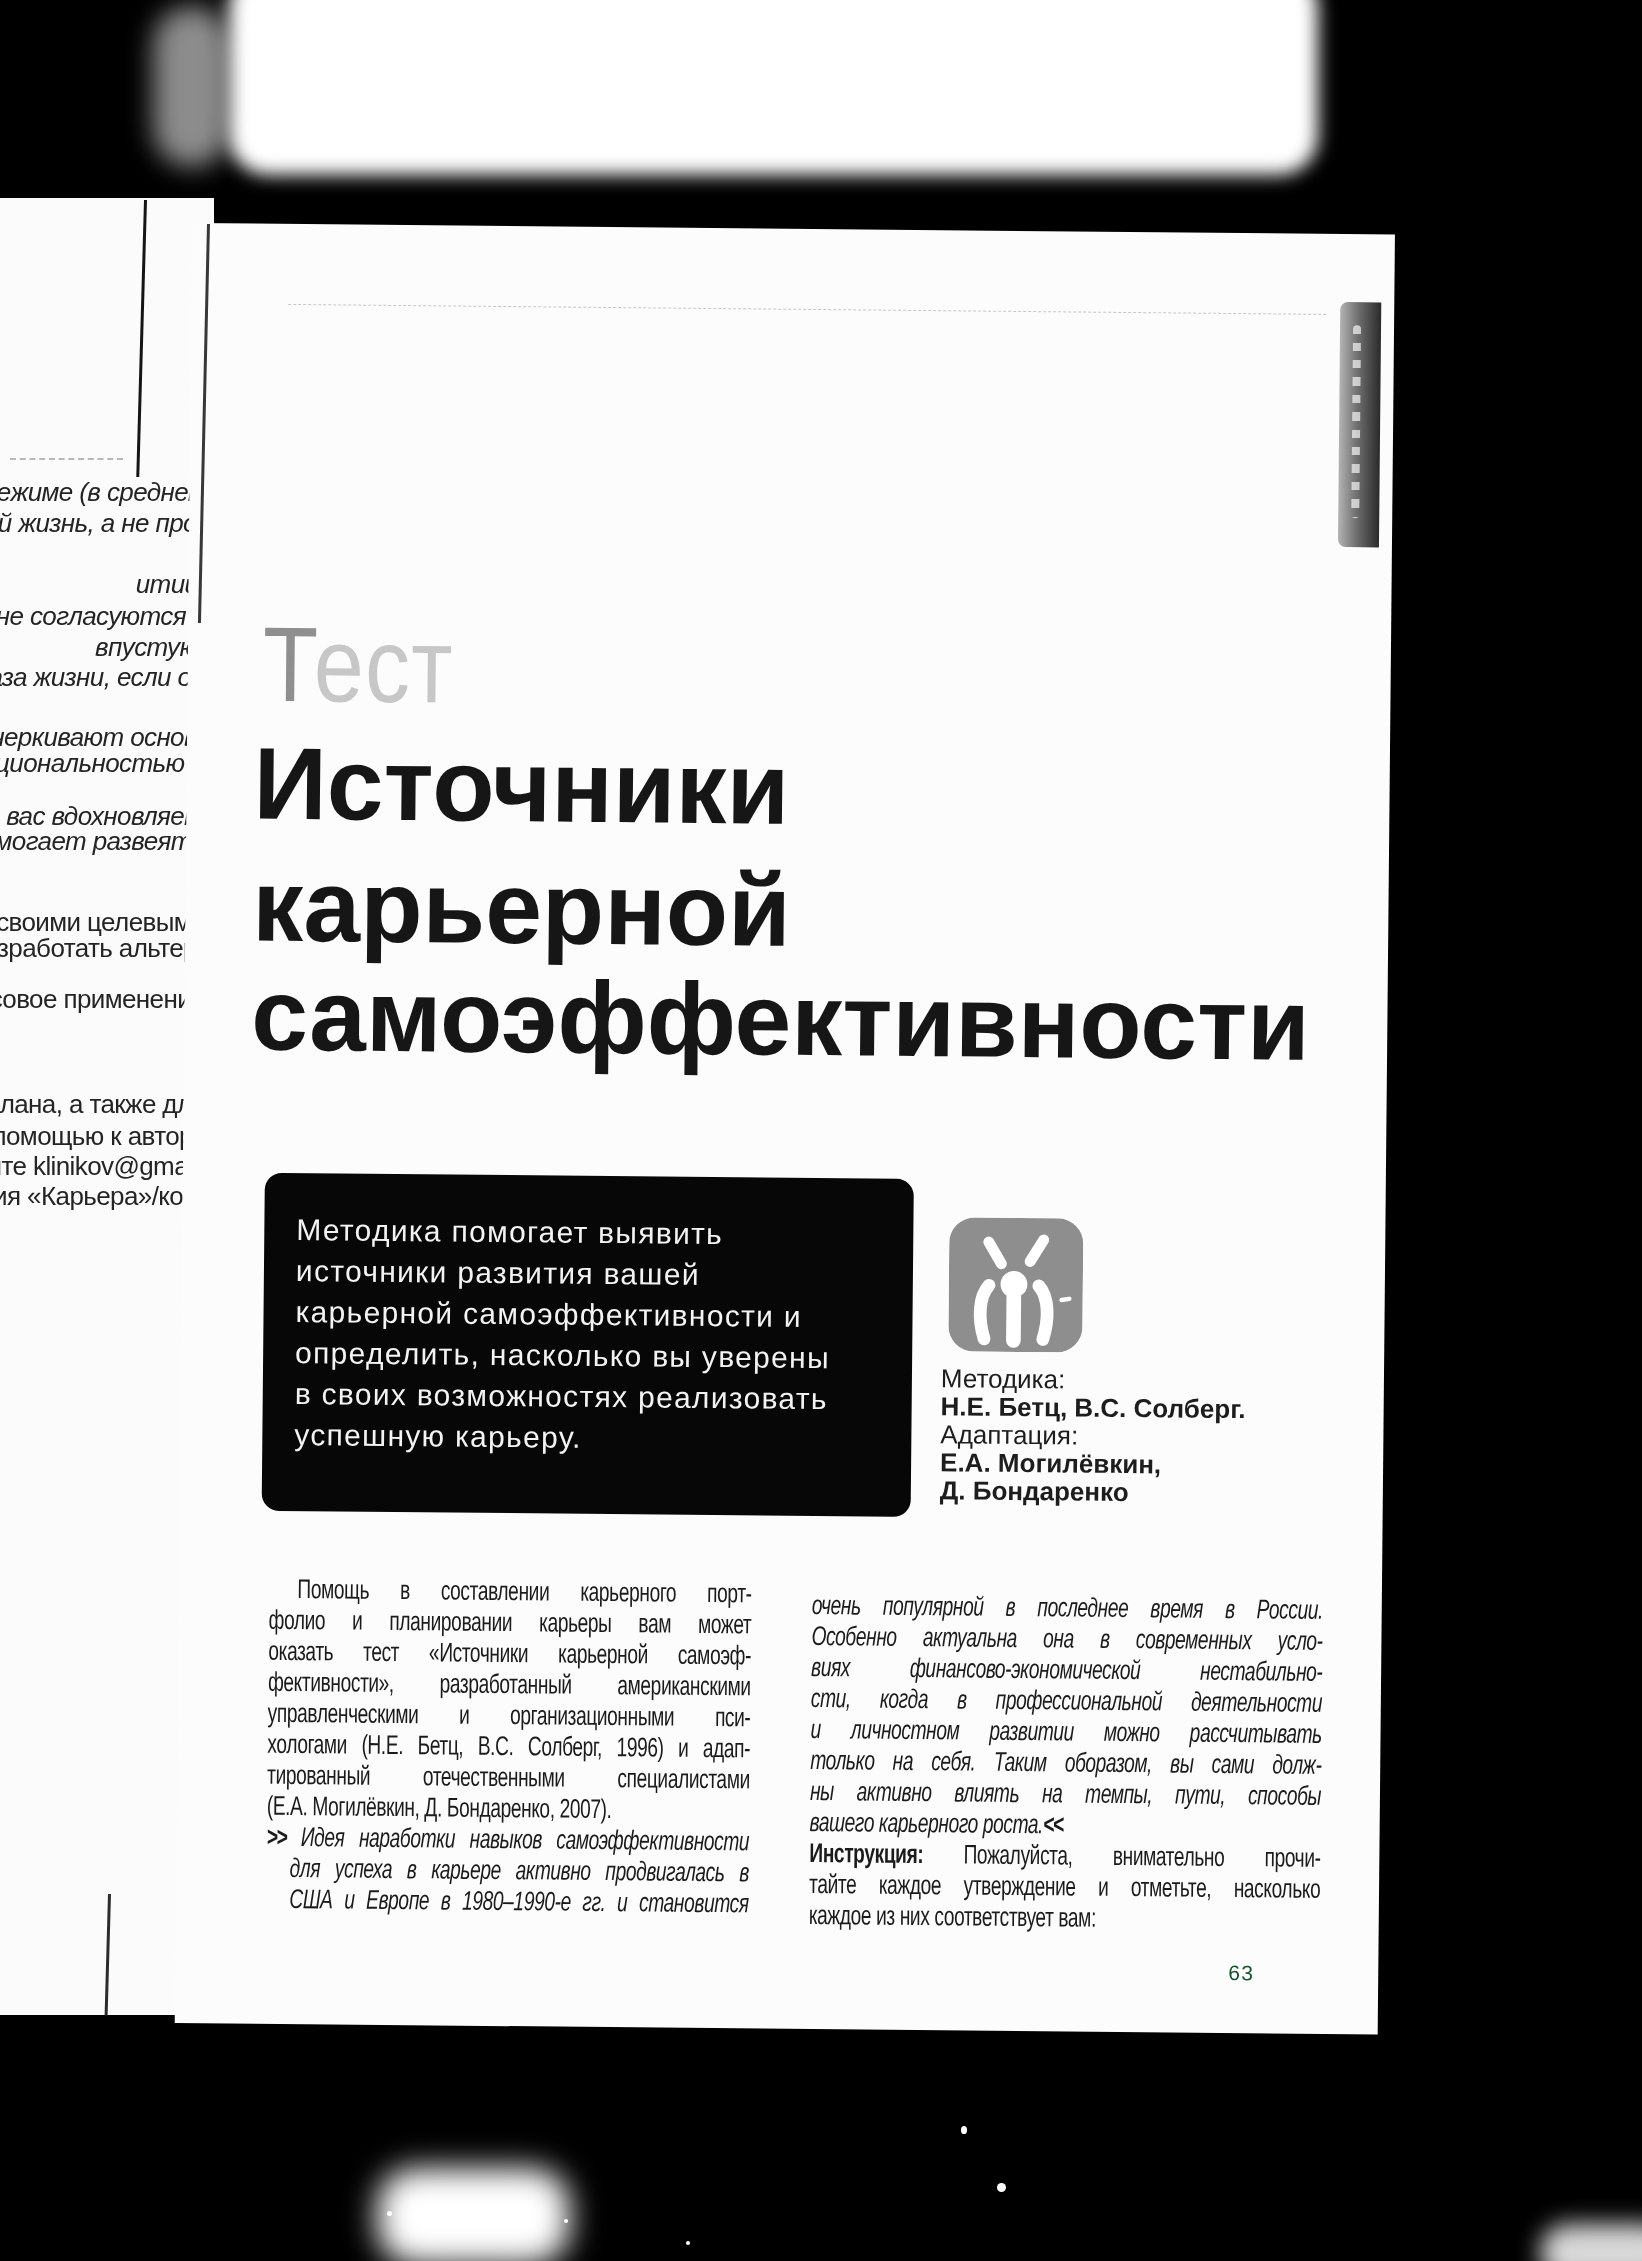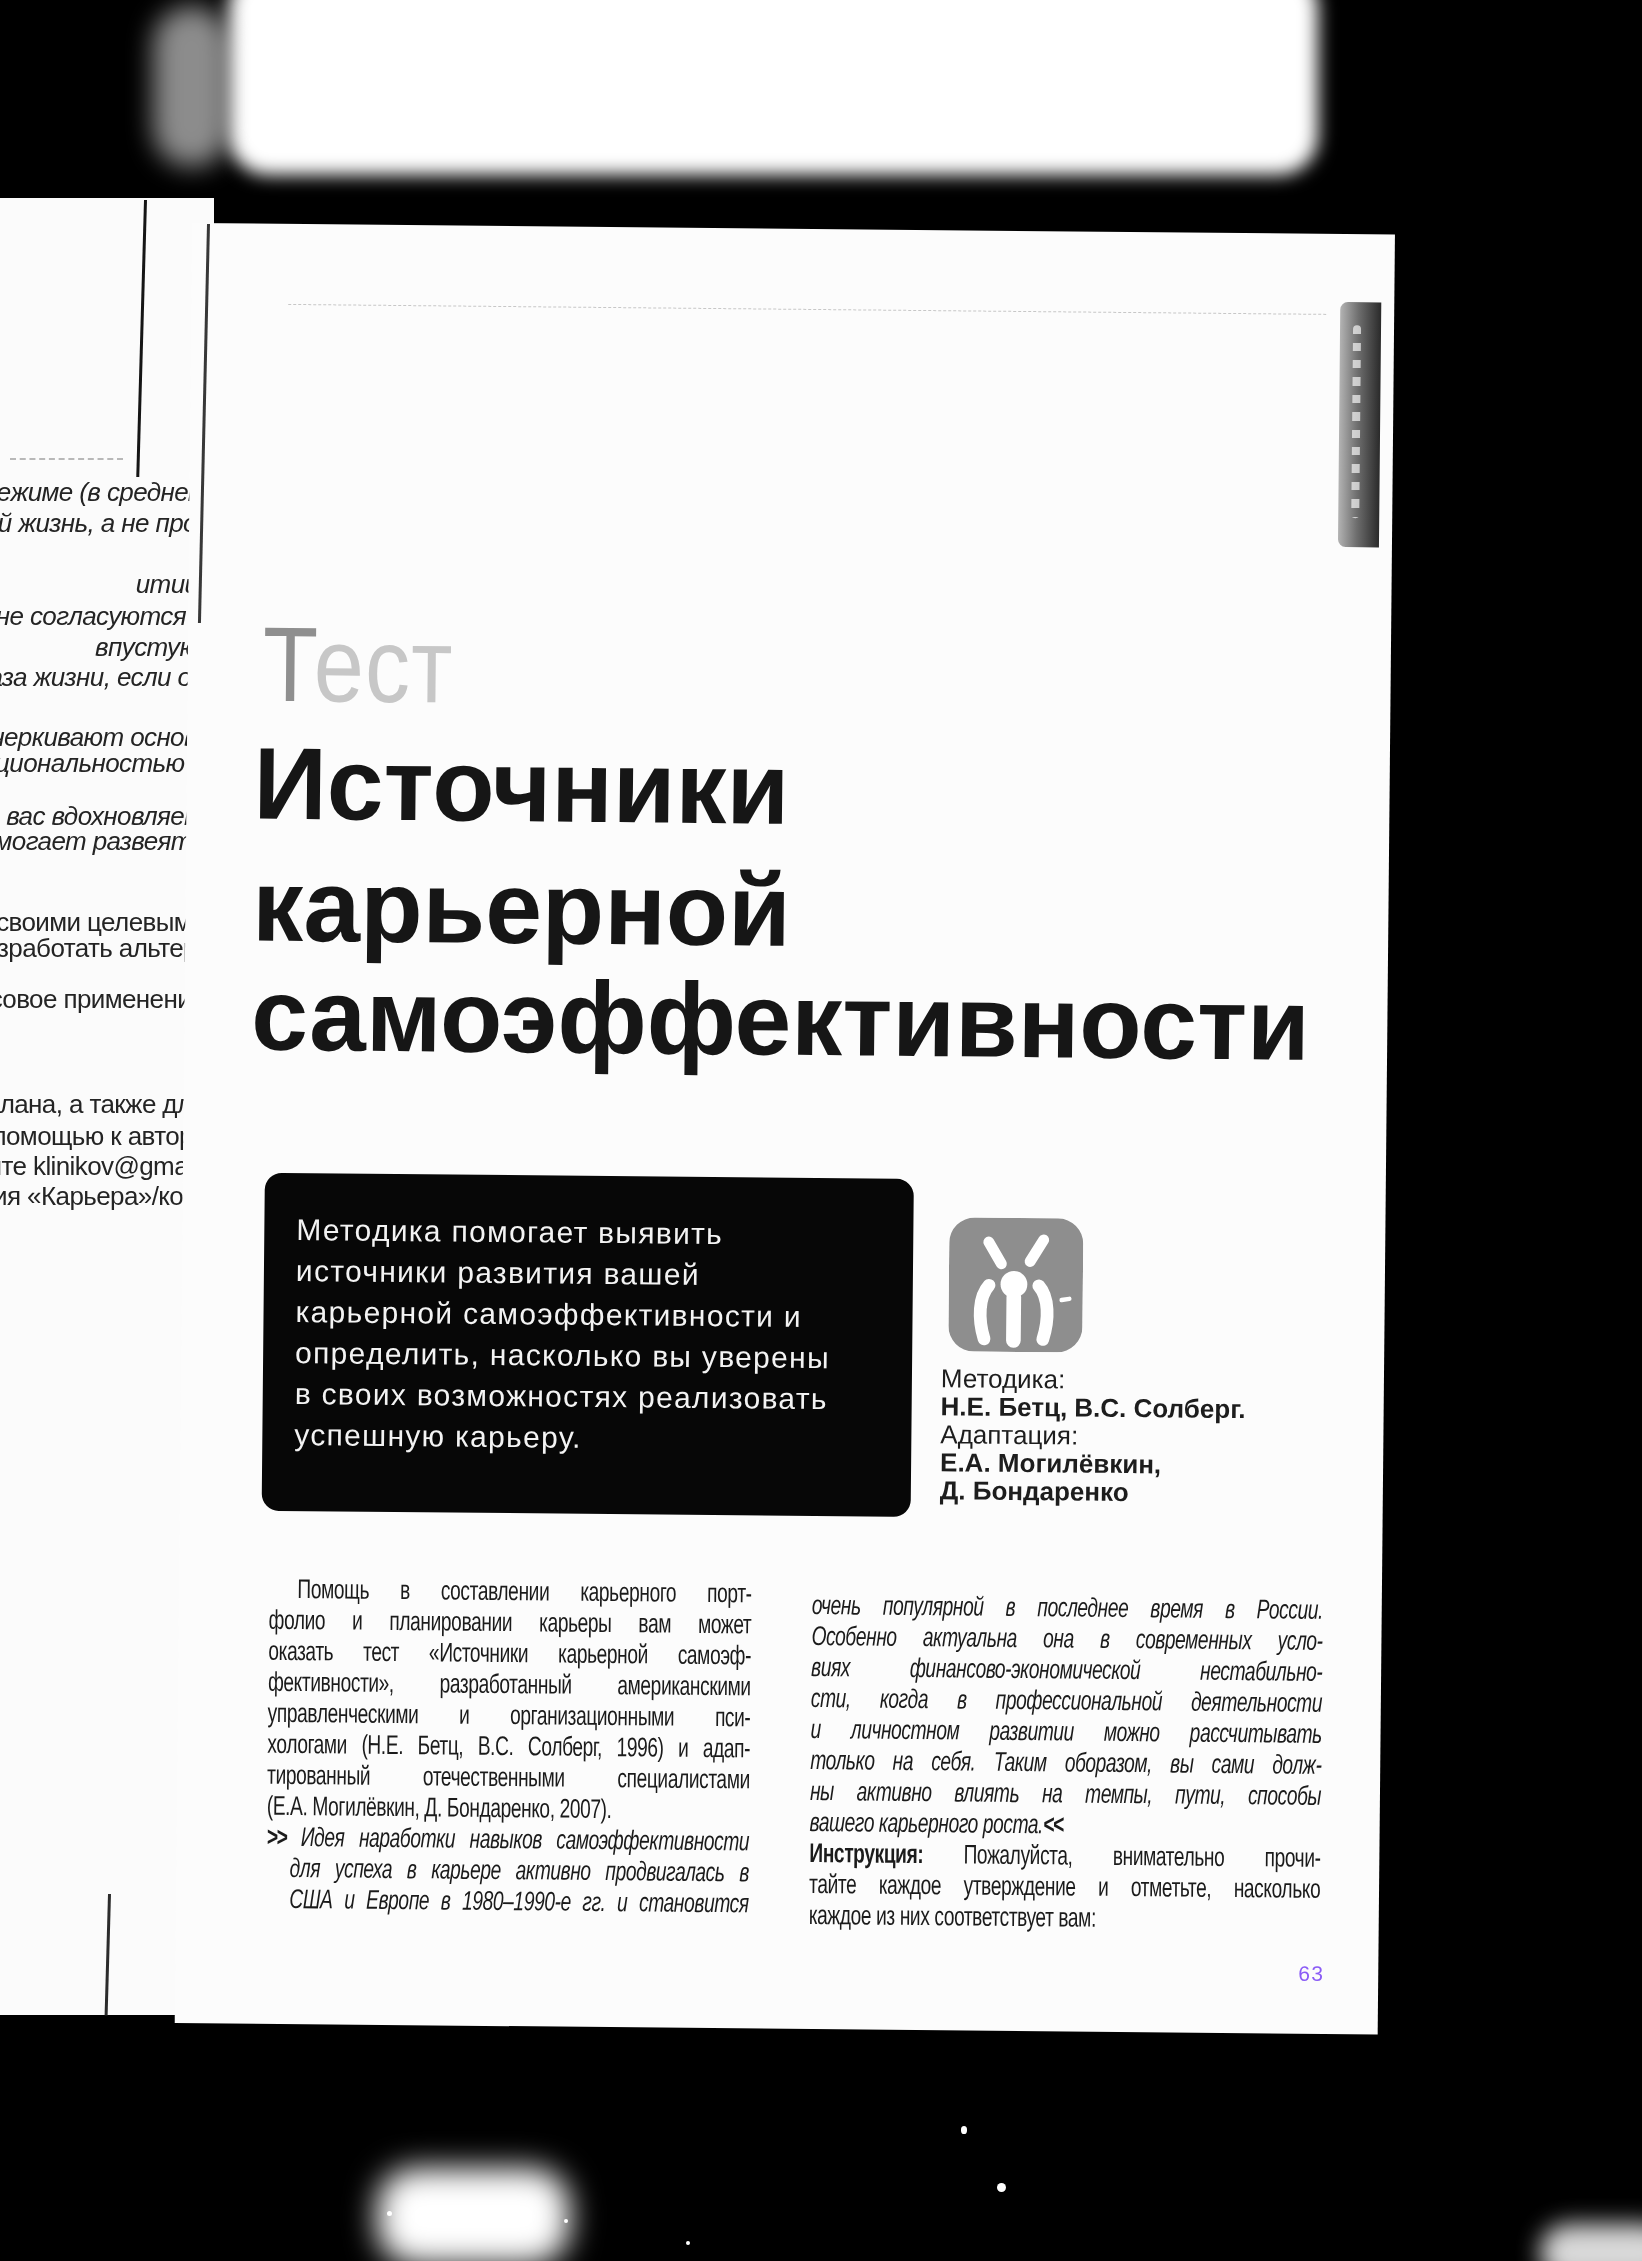--- a/index.html
+++ b/index.html
@@ -50,21 +50,21 @@
   #col-left{left:90px;top:1350px;width:678px;}
   #col-right{left:633px;top:1361px;width:718px;}
   .bl{text-align:justify;text-align-last:justify;height:31px;overflow:visible;}
   .bl.last{text-align:left;text-align-last:left;}
   .bl.ind{text-indent:40px;}
   .bl.qind{padding-left:33px;}
   .it{font-style:italic;}
   .qmark{font-weight:700;font-style:italic;letter-spacing:-1.9px;}
   .instr-label{font-weight:700;}
 
-  #page-number{left:1123px;top:1728px;font-size:21px;color:#8b5cf6;letter-spacing:1.3px;}
+  #page-number{left:1053px;top:1728px;font-size:21px;color:#14532d;letter-spacing:1.3px;}
 
   
   #edge-tab{left:1149px;top:68px;width:41px;height:245px;border-radius:7.7px 0 0 7.7px;
             background:linear-gradient(90deg,#b3b3b3 0%,#6e6e6e 45%,#2a2a2a 100%);}
   #edge-tab .txt{position:absolute;left:13px;top:23px;width:8.4px;height:193px;
       background:repeating-linear-gradient(180deg,rgba(255,255,255,.65) 0 8.4px,rgba(255,255,255,0) 8.4px 17.4px);
       border-radius:3.9px;}
 </style>
 </head>
 <body>

